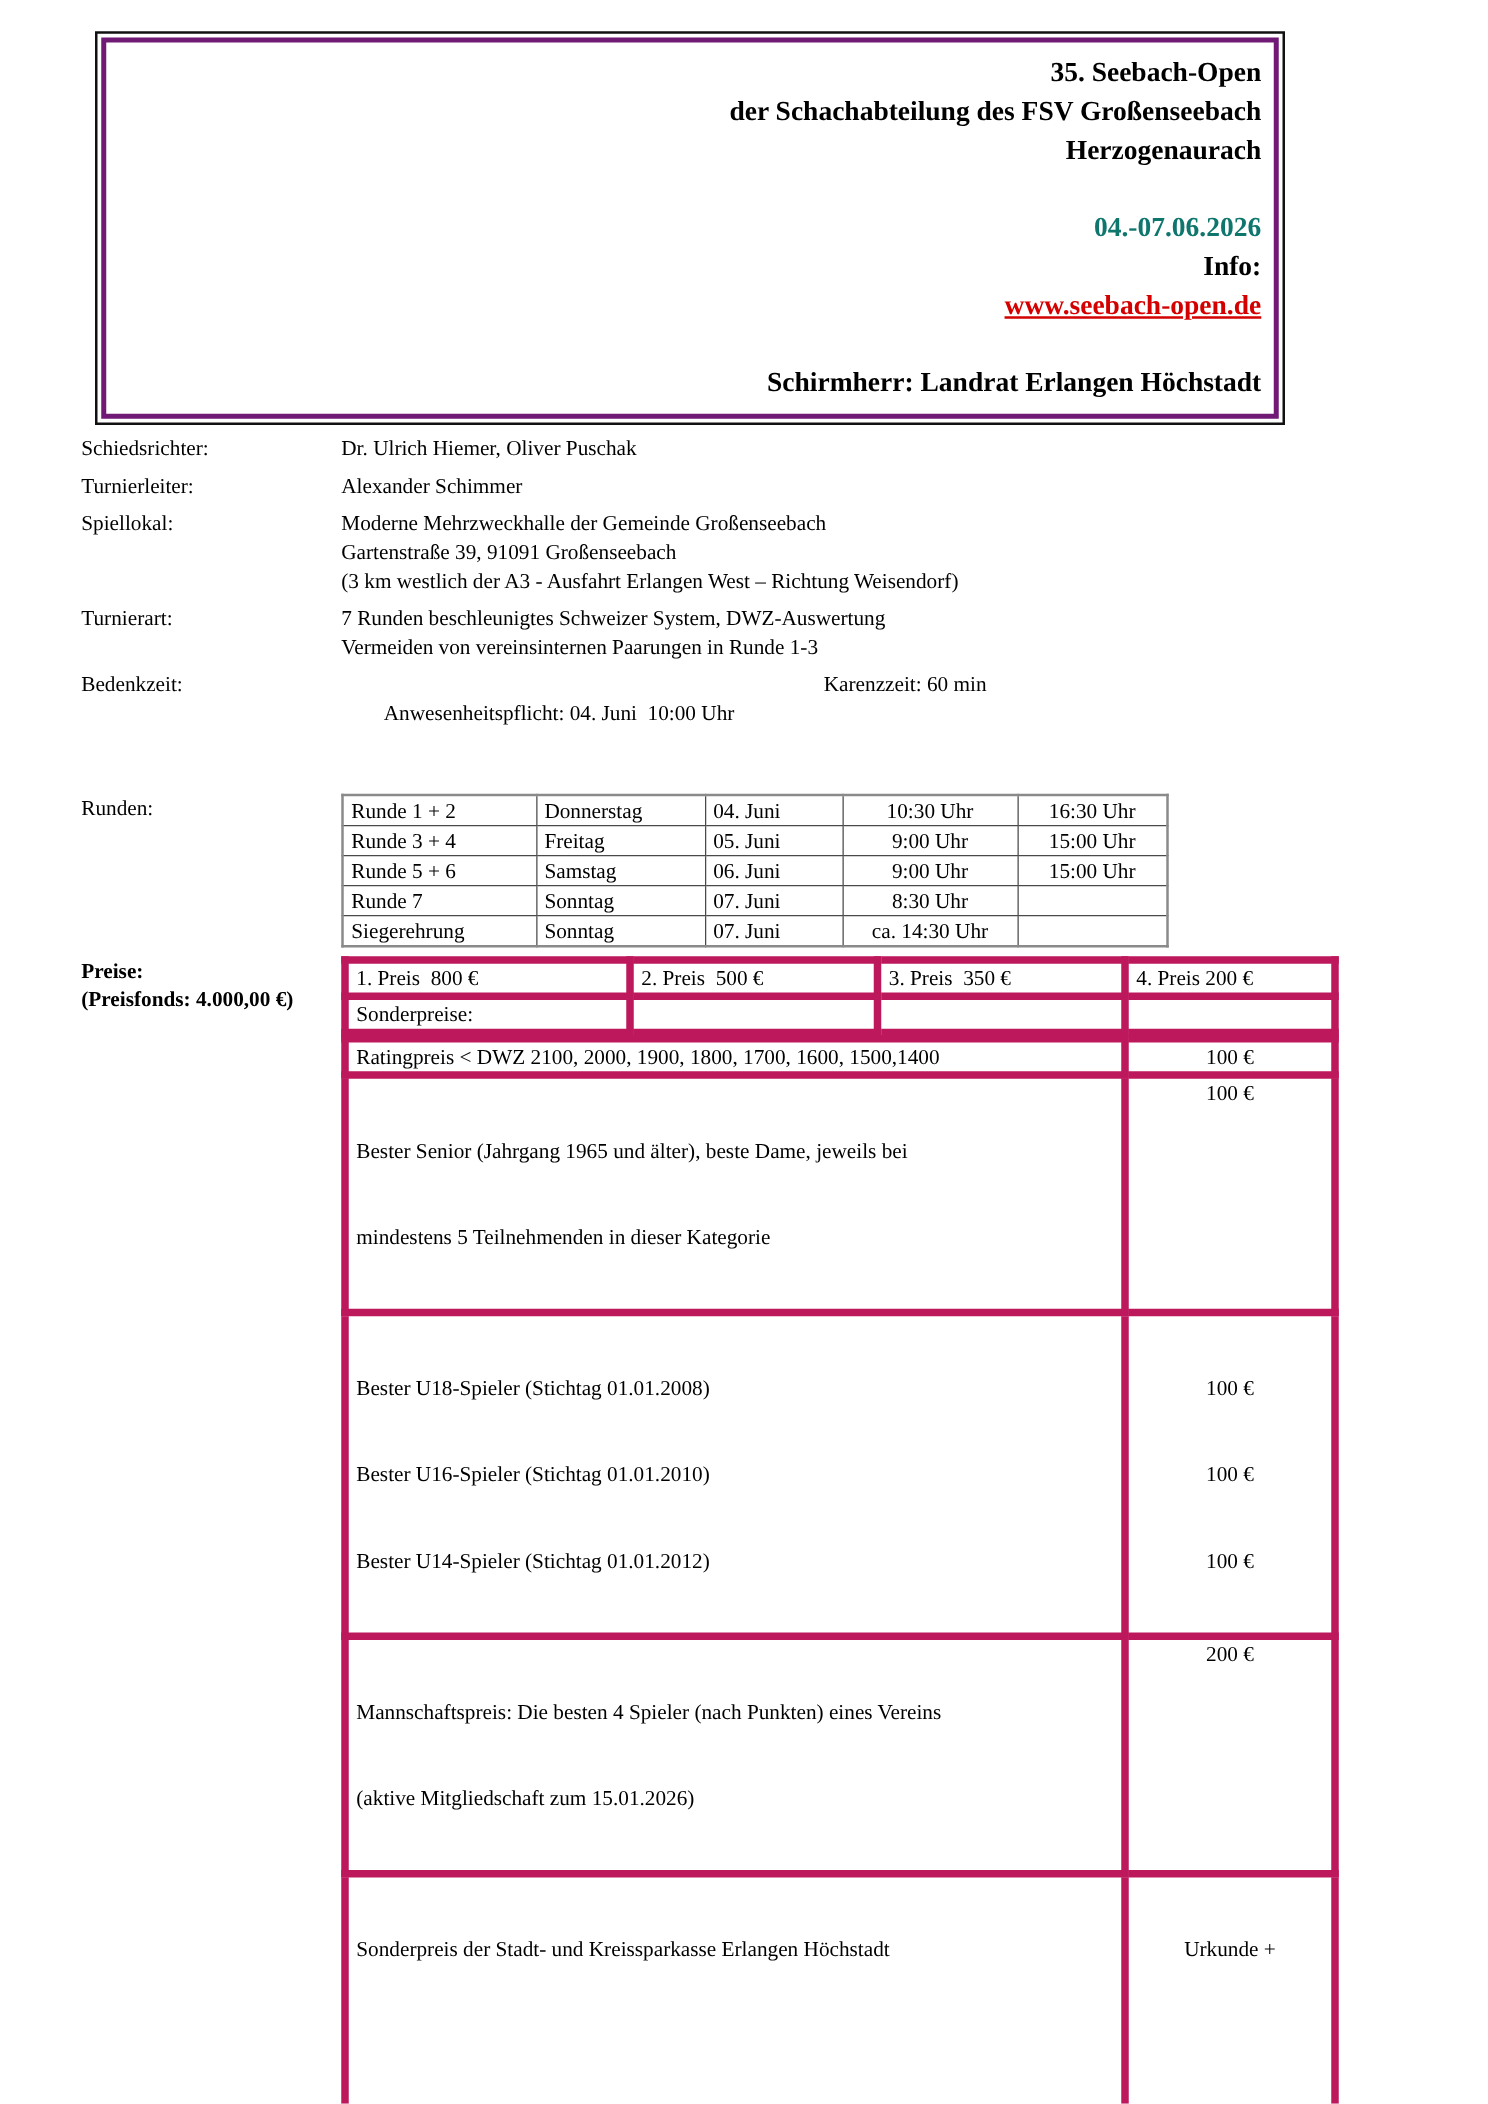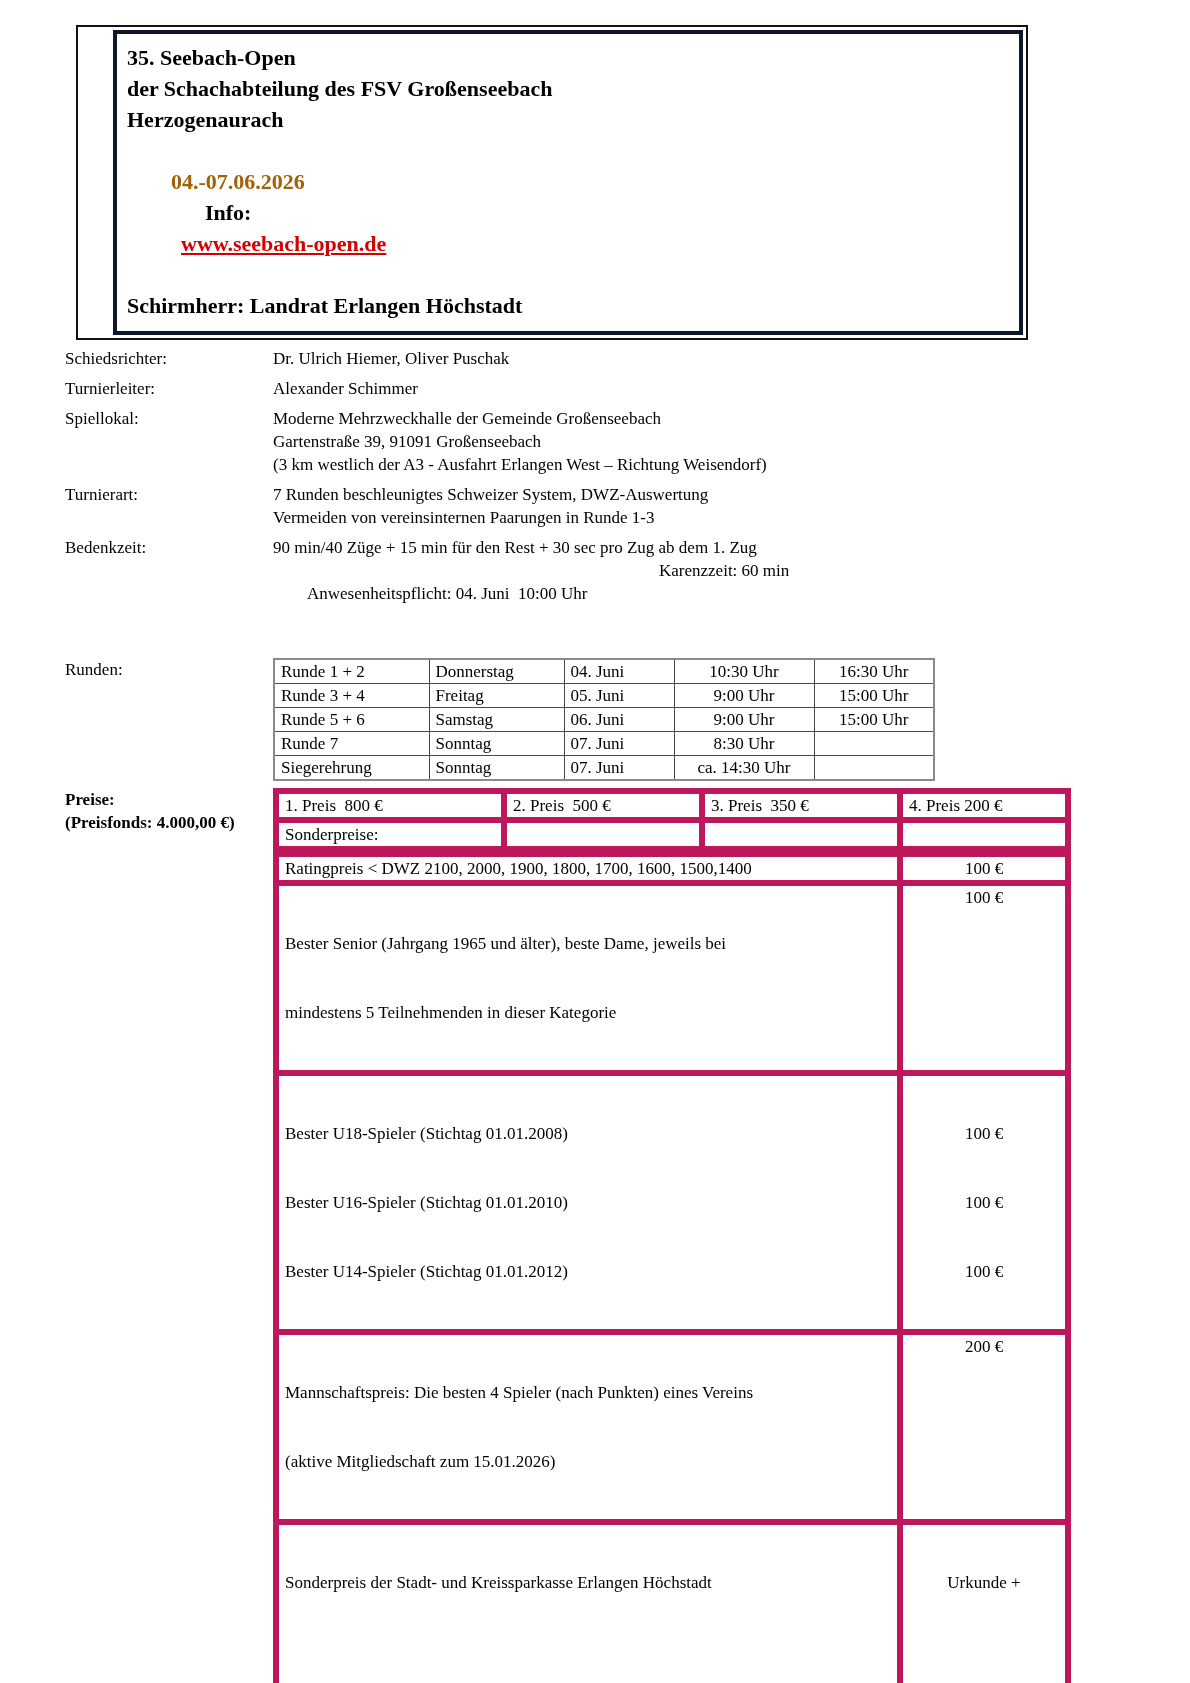--- a/index.html
+++ b/index.html
@@ -1,21 +1,21 @@
 <!DOCTYPE html>
 <html lang="de"><head>
 <meta charset="utf-8">
 <style>
   html,body{margin:0;padding:0;background:#fff;}
   body{font-family:"Liberation Serif","DejaVu Serif",serif;font-size:17px;color:#000;}
   #page{position:relative;width:1190px;height:1683px;background:#fff;overflow:hidden;}
 
   
   .hdr-outer{margin:25px 162px 0 76px;border:2px solid #111;padding:3px;}
-  .hdr-inner{border:4px solid #0f172a;padding:8px 10px 10px;text-align:left;margin-left:32px;}
+  .hdr-inner{border:4px solid #701a75;padding:8px 10px 10px;text-align:right;}
   .hdr-line{font-weight:bold;font-size:22px;line-height:31px;white-space:pre-wrap;}
   .hdr-date{color:#d40000;}
   .hdr-info-label{color:#000;margin-left:34px;}
   .hdr-link{color:#d40000;text-decoration:underline;margin-left:10px;}
 
   .row{display:grid;grid-template-columns:273px 1fr;margin-top:7px;position:relative;}
   .lbl{padding-left:65px;line-height:23px;white-space:pre-wrap;}
   .lbl.bold{font-weight:bold;}
   .val{line-height:23px;}
   .tline{white-space:pre-wrap;line-height:23px;}
@@ -36,21 +36,21 @@
 <body>
 
 <div id="page">
 
   <div class="hdr-outer">
     <div class="hdr-inner">
       <div class="hdr-line">35. Seebach-Open</div>
       <div class="hdr-line">der Schachabteilung des FSV Großenseebach</div>
       <div class="hdr-line">Herzogenaurach</div>
       <div class="hdr-line">
-        <span class="hdr-date" style="color: #a16207;">04.-07.06.2026</span>
+        <span class="hdr-date" style="color: #0f766e;">04.-07.06.2026</span>
         <span class="hdr-info-label">Info:</span>
         <a class="hdr-link" style="color: rgb(212, 0, 0);">www.seebach-open.de</a>
       </div>
       <div class="hdr-line">Schirmherr: Landrat Erlangen Höchstadt</div>
     </div>
   </div>
 
   <div class="row">
     <div class="lbl">Schiedsrichter:</div>
     <div class="val tline">Dr. Ulrich Hiemer, Oliver Puschak</div>
@@ -74,21 +74,20 @@
     <div class="lbl">Turnierart:</div>
     <div class="val">
       <div class="tline">7 Runden beschleunigtes Schweizer System, DWZ-Auswertung</div>
       <div class="tline">Vermeiden von vereinsinternen Paarungen in Runde 1-3</div>
     </div>
   </div>
 
   <div class="row">
     <div class="lbl">Bedenkzeit:</div>
     <div class="val">
-      <div class="tline">90 min/40 Züge + 15 min für den Rest + 30 sec pro Zug ab dem 1. Zug</div>
       <div class="tline bz-line2">
         <span>Anwesenheitspflicht: 04. Juni  10:00 Uhr</span>
         <span class="karenz">Karenzzeit: 60 min</span>
       </div>
     </div>
   </div>
 
   <div class="row">
     <div class="lbl">Runden:</div>
     <div class="val">

